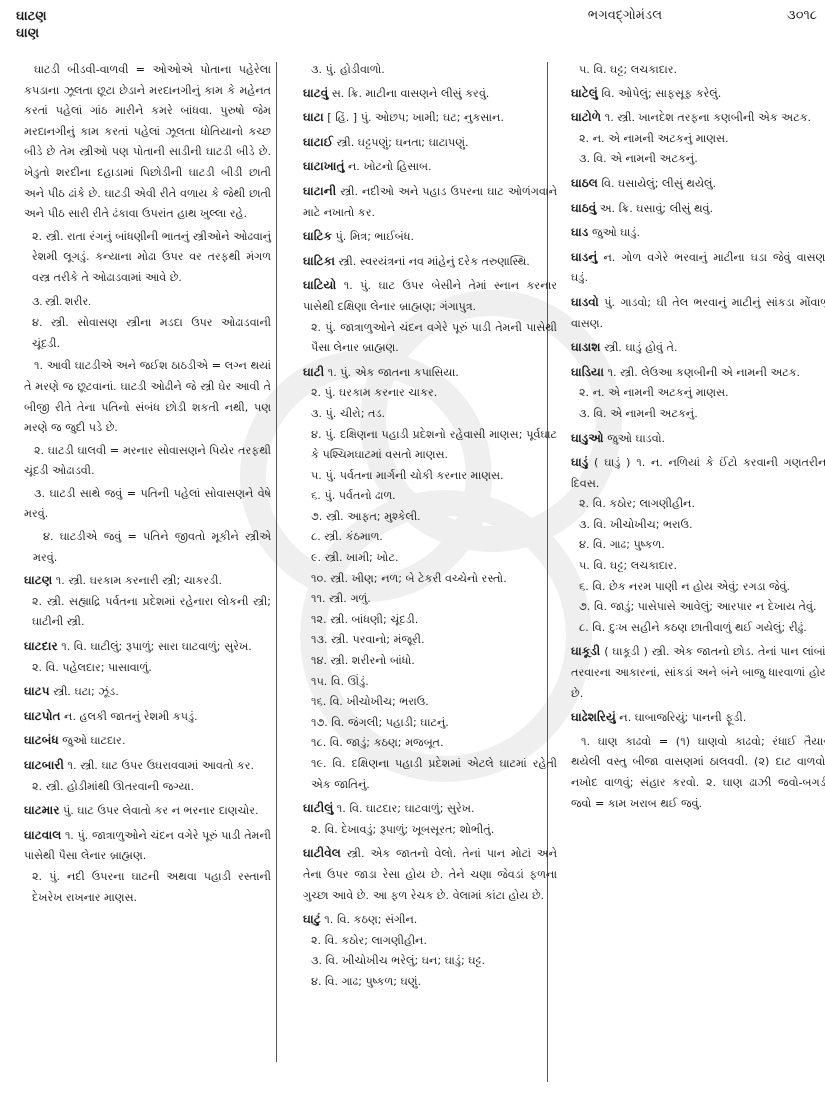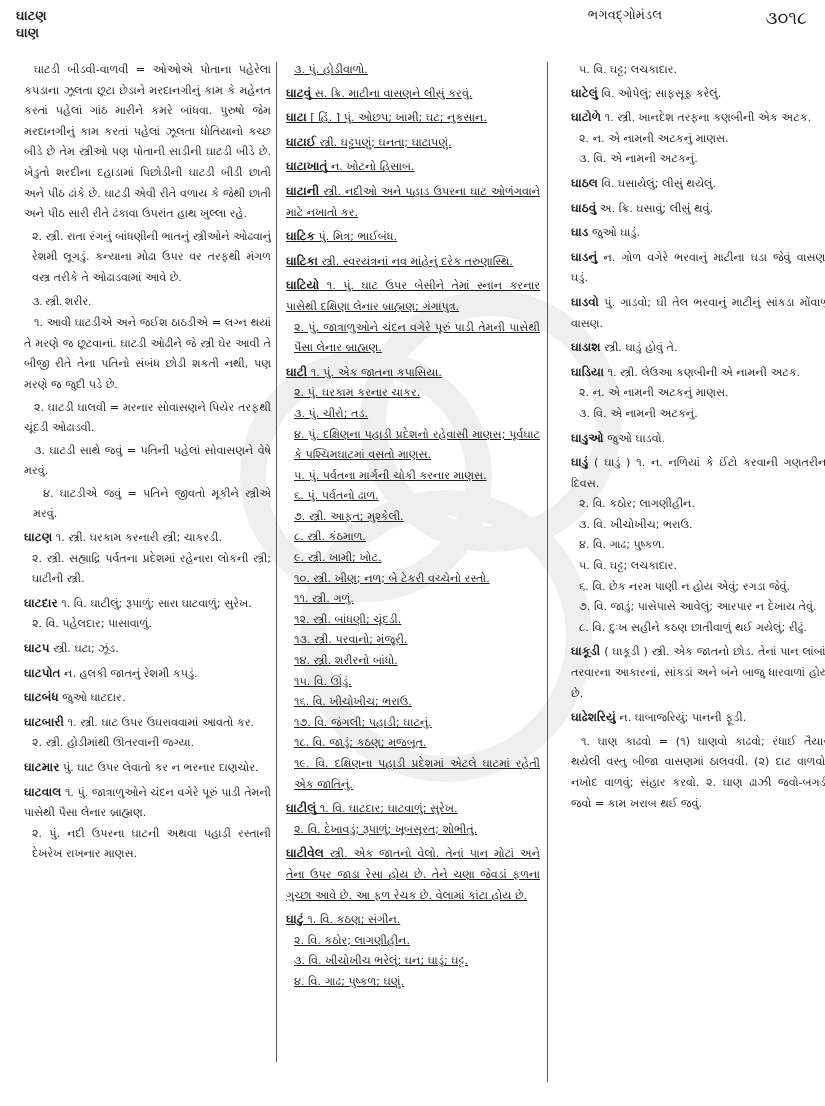--- a/index.html
+++ b/index.html
@@ -6,24 +6,24 @@
     body {
       width: 825px; height: 1106px; overflow: hidden; position: relative;
       font-family: "DejaVu Sans", sans-serif; color: #1c1c1c;
     }
     .watermark { position: absolute; left: 240px; top: 290px; width: 360px; height: 460px; pointer-events: none; }
     .watermark .ring { position: absolute; border: 26px solid #efefef; border-radius: 50%; }
     .header { position: absolute; left: 0; top: 0; width: 825px; height: 42px; }
     .guide1 { position: absolute; left: 16px; top: 8px; font-size: 13px; font-weight: bold; }
     .guide2 { position: absolute; left: 16px; top: 25px; font-size: 13px; font-weight: bold; }
     .title { position: absolute; left: 0; width: 662px; top: 7px; text-align: right; font-size: 13px; }
-    .pagenum { position: absolute; right: 18px; top: 7px; font-size: 18px; }
+    .pagenum { position: absolute; right: 8px; top: 7px; font-size: 13px; }
     .col { position: absolute; top: 60px; font-size: 11.2px; line-height: 20.6px; }
     .col1 { left: 24px; width: 247px; }
-    .col2 { left: 286px; width: 254px; text-decoration: underline; }
+    .col2 { left: 303px; width: 254px; }
     .col3 { left: 571px; width: 258px; }
     .rule { position: absolute; top: 62px; width: 1px; background: #555; }
     .rule1 { left: 276px; height: 1000px; }
     .rule2 { left: 547px; height: 1020px; }
     .entry { margin: 0 0 3px 0; text-align: justify; }
     .entry .hw { font-weight: bold; font-size: 12px; }
     .sense { margin: 0; padding-left: 8px; text-align: justify; }
     .para { margin: 0; text-indent: 10px; text-align: justify; }
   </style>
 </head>
@@ -42,20 +42,21 @@
   <div class="pagenum">૩૦૧૮</div>
 </div>
 
 <div class="rule rule1"></div>
 <div class="rule rule2"></div>
 
 <div class="col col1">
     <div class="para" style="margin-bottom: 2px;">ઘાટડી બીડવી-વાળવી = ઓઓએ પોતાના પહેરેલા કપડાના ઝૂલતા છૂટા છેડાને મરદાનગીનું કામ કે મહેનત કરતાં પહેલાં ગાંઠ મારીને કમરે બાંધવા. પુરુષો જેમ મરદાનગીનું કામ કરતાં પહેલાં ઝૂલતા ધોતિયાનો કચ્છ બીડે છે તેમ સ્ત્રીઓ પણ પોતાની સાડીની ઘાટડી બીડે છે. ખેડુતો શરદીના દહાડામાં પિછોડીની ઘાટડી બીડી છાતી અને પીઠ ઢાંકે છે. ઘાટડી એવી રીતે વળાય કે જેથી છાતી અને પીઠ સારી રીતે ઢંકાવા ઉપરાંત હાથ ખુલ્લા રહે.</div>
     <div class="sense" style="margin-bottom: 2px;">૨. સ્ત્રી. રાતા રંગનું બાંધણીની ભાતનું સ્ત્રીઓને ઓઢવાનું રેશમી લૂગડું. કન્યાના મોઢા ઉપર વર તરફથી મંગળ વસ્ત્ર તરીકે તે ઓઢાડવામાં આવે છે.</div>
     <div class="sense" style="margin-bottom: 2px; font-family: Liberation Serif, serif;">૩. સ્ત્રી. શરીર.</div>
+    <div class="sense" style="margin-bottom: 2px;">૪. સ્ત્રી. સોવાસણ સ્ત્રીના મડદા ઉપર ઓઢાડવાની ચૂંદડી.</div>
     <div class="para" style="margin-bottom: 2px;">૧. આવી ઘાટડીએ અને જઈશ ઠાઠડીએ = લગ્ન થયાં તે મરણે જ છૂટવાનાં. ઘાટડી ઓઢીને જે સ્ત્રી ઘેર આવી તે બીજી રીતે તેના પતિનો સંબંધ છોડી શકતી નથી, પણ મરણે જ જુદી પડે છે.</div>
     <div class="para" style="margin-bottom: 2px;">૨. ઘાટડી ઘાલવી = મરનાર સોવાસણને પિયેર તરફથી ચૂંદડી ઓઢાડવી.</div>
     <div class="para" style="margin-bottom: 2px;">૩. ઘાટડી સાથે જવું = પતિની પહેલાં સોવાસણને વેષે મરવું.</div>
     <div class="para" style="margin-bottom: 2px; margin-left: 9px;">૪. ઘાટડીએ જવું = પતિને જીવતો મૂકીને સ્ત્રીએ મરવું.</div>
     <div class="entry"><span class="hw">ઘાટણ</span> <span>૧. સ્ત્રી. ઘરકામ કરનારી સ્ત્રી; ચાકરડી.</span><div class="sense">૨. સ્ત્રી. સહ્યાદ્રિ પર્વતના પ્રદેશમાં રહેનારા લોકની સ્ત્રી; ઘાટીની સ્ત્રી.</div></div>
     <div class="entry"><span class="hw">ઘાટદાર</span> <span>૧. વિ. ઘાટીલું; રૂપાળું; સારા ઘાટવાળું; સુરેખ.</span><div class="sense">૨. વિ. પહેલદાર; પાસાવાળું.</div></div>
     <div class="entry"><span class="hw">ઘાટપ</span> <span>સ્ત્રી. ઘટા; ઝૂંડ.</span></div>
     <div class="entry"><span class="hw">ઘાટપોત</span> <span>ન. હલકી જાતનું રેશમી કપડું.</span></div>
     <div class="entry"><span class="hw">ઘાટબંધ</span> <span>જુઓ ઘાટદાર.</span></div>
     <div class="entry"><span class="hw">ઘાટબારી</span> <span>૧. સ્ત્રી. ઘાટ ઉપર ઉઘરાવવામાં આવતો કર.</span><div class="sense">૨. સ્ત્રી. હોડીમાંથી ઊતરવાની જગ્યા.</div></div>

